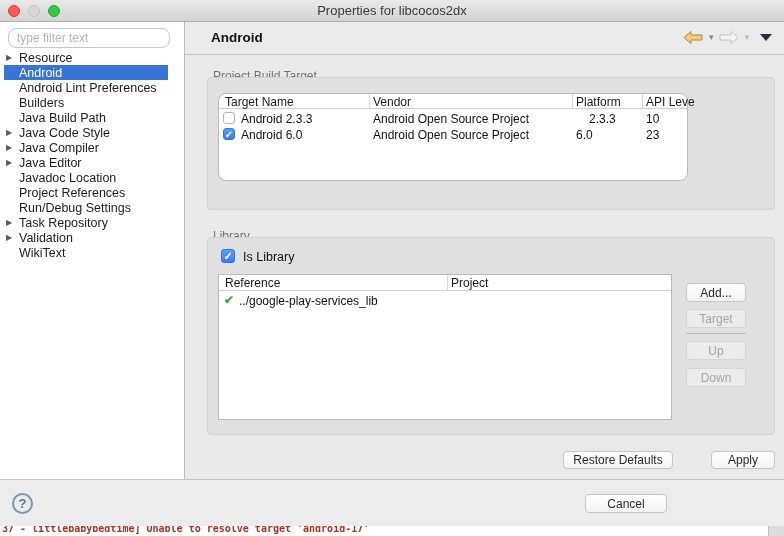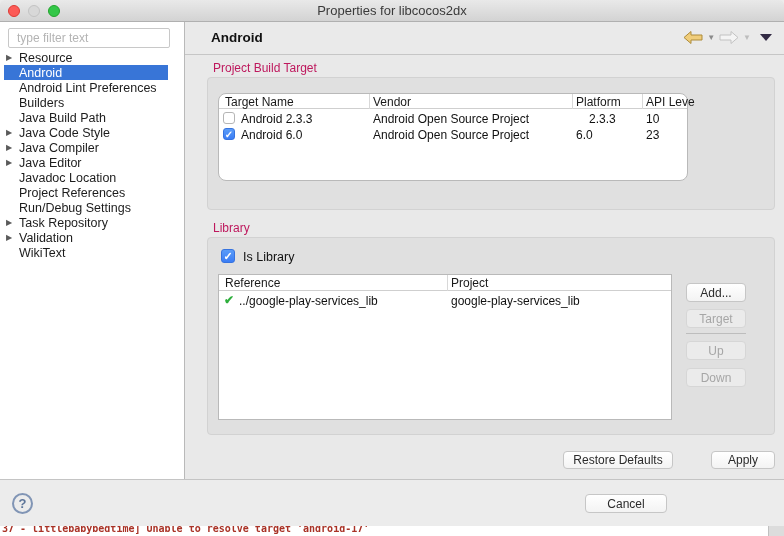--- a/index.html
+++ b/index.html
@@ -13,42 +13,42 @@
   .title { font-size:13px; color:#3a3a3a; }
   .lights { position:absolute; left:8px; top:5px; display:flex; gap:8px; }
   .light { width:12px; height:12px; border-radius:50%; }
   .light.close { background:#fc5b57; border:1px solid #dd3b35; }
   .light.min   { background:#d8d8d8; border:1px solid #c3c3c3; }
   .light.max   { background:#33c748; border:1px solid #23a42d; }
 
   
   .sidebar { position:absolute; left:0; top:22px; width:184px; height:457px; background:#ffffff; }
   .filter { position:absolute; left:8px; top:6px; width:162px; height:20px;
-    border:1px solid #c8c8c8; border-radius:2px; font-size:12px; padding:0 8px;
+    border:1px solid #c8c8c8; border-radius:8px; font-size:12px; padding:0 8px;
     color:#444; background:#fff; outline:none; font-family:"Liberation Sans",sans-serif; }
   .filter::placeholder { color:#b4b4b4; }
   .tree { position:absolute; left:0; top:28px; width:184px; }
   .titem { height:15px; display:flex; align-items:center; font-size:12.5px; color:#1c1c1c; padding-left:6px; }
   .tw { width:13px; font-size:8px; color:#5a5a5a; flex:0 0 13px; }
   .titem.sel { background:#3875d7; color:#ffffff; margin-left:4px; width:164px; padding-left:2px; }
   .vdivider { position:absolute; left:184px; top:22px; width:1px; height:457px; background:#b9b9b9; }
 
   
   .phead { position:absolute; left:185px; top:22px; width:599px; height:33px;
     background:#eaeaea; border-bottom:1px solid #c6c6c6; }
   .phead .ptitle { position:absolute; left:26px; top:8px; font-size:13.5px; font-weight:bold; color:#111; }
   .nav { position:absolute; right:12px; top:8px; display:flex; align-items:center; gap:3px; }
   .caret { font-size:8px; color:#8a8a8a; }
   .caret.dis { color:#bdbdbd; }
   .menu-tri { width:0; height:0; border-left:6px solid transparent; border-right:6px solid transparent;
     border-top:7px solid #322a44; margin-left:6px; }
 
   
   .content { position:absolute; left:185px; top:55px; width:599px; height:425px; background:#e9e9e9; }
-  .grouplabel { position:absolute; font-size:12px; color:#be185d; }
+  .grouplabel { position:absolute; font-size:12px; color:#737373;margin-top:8px; }
   .groupbox { position:absolute; background:#e0e0e0; border:1px solid #d2d2d2; border-radius:4px; }
 
   .tbl { position:absolute; background:#fff; border:1px solid #b9b9b9; }
   .thead { position:absolute; left:0; top:0; right:0; height:15px; border-bottom:1px solid #cfcfcf; }
   .hcell { position:absolute; top:1px; font-size:12px; color:#1a1a1a; white-space:nowrap; }
   .hsep { position:absolute; top:0; width:1px; height:15px; background:#d8d8d8; }
   .trow { position:absolute; left:0; right:0; height:16px; }
   .cell { position:absolute; top:1px; font-size:12px; color:#111; white-space:nowrap; }
 
   .cb { position:absolute; width:12px; height:12px; border-radius:3px; background:#fff;
@@ -210,21 +210,20 @@
 
     <div class="tbl" style="left:33px; top:219px; width:454px; height:146px;">
       <div class="thead" style="height:16px;">
         <span class="hcell" style="left:6px;">Reference</span>
         <span class="hcell" style="left:232px;">Project</span>
         <div class="hsep" style="left:228px; height:16px;"></div>
       </div>
       <div class="trow" style="top:18px;">
         <span class="greencheck" style="left:5px;">✔</span>
         <span class="cell" style="left:20px;">../google-play-services_lib</span>
-        <span class="cell" style="left:232px;">google-play-services_lib</span>
       </div>
     </div>
 
     <button class="btn" style="left:501px; top:228px; width:60px; height:19px;">Add...</button>
     <button class="btn dis" style="left:501px; top:254px; width:60px; height:19px;">Target</button>
     <div class="btnsep" style="left:501px; top:278px; width:60px;"></div>
     <button class="btn dis" style="left:501px; top:286px; width:60px; height:19px;">Up</button>
     <button class="btn dis" style="left:501px; top:313px; width:60px; height:19px;">Down</button>
 
     <button class="btn" style="left:378px; top:396px; width:110px; height:18px;">Restore Defaults</button>

